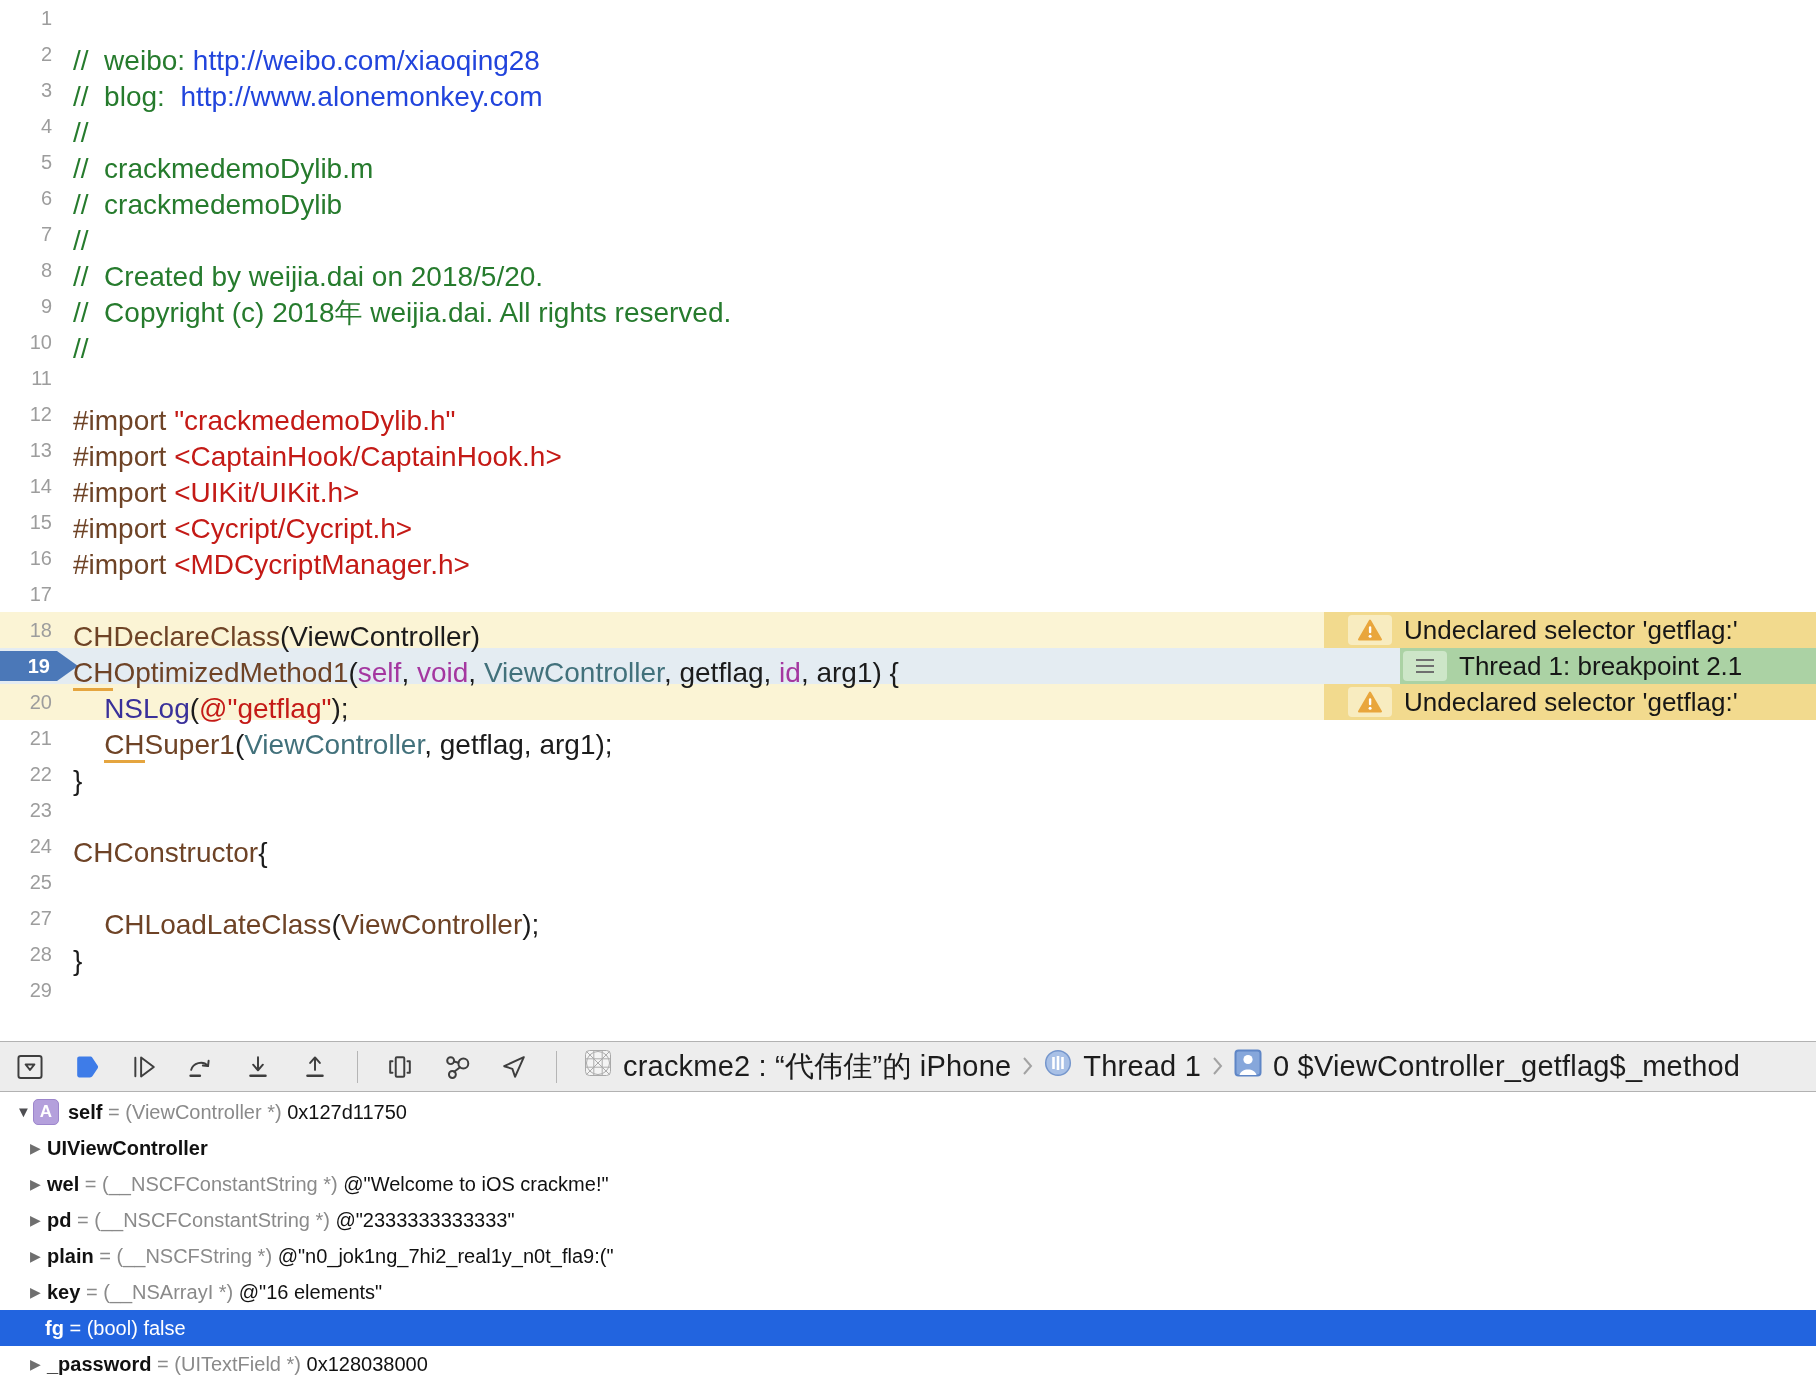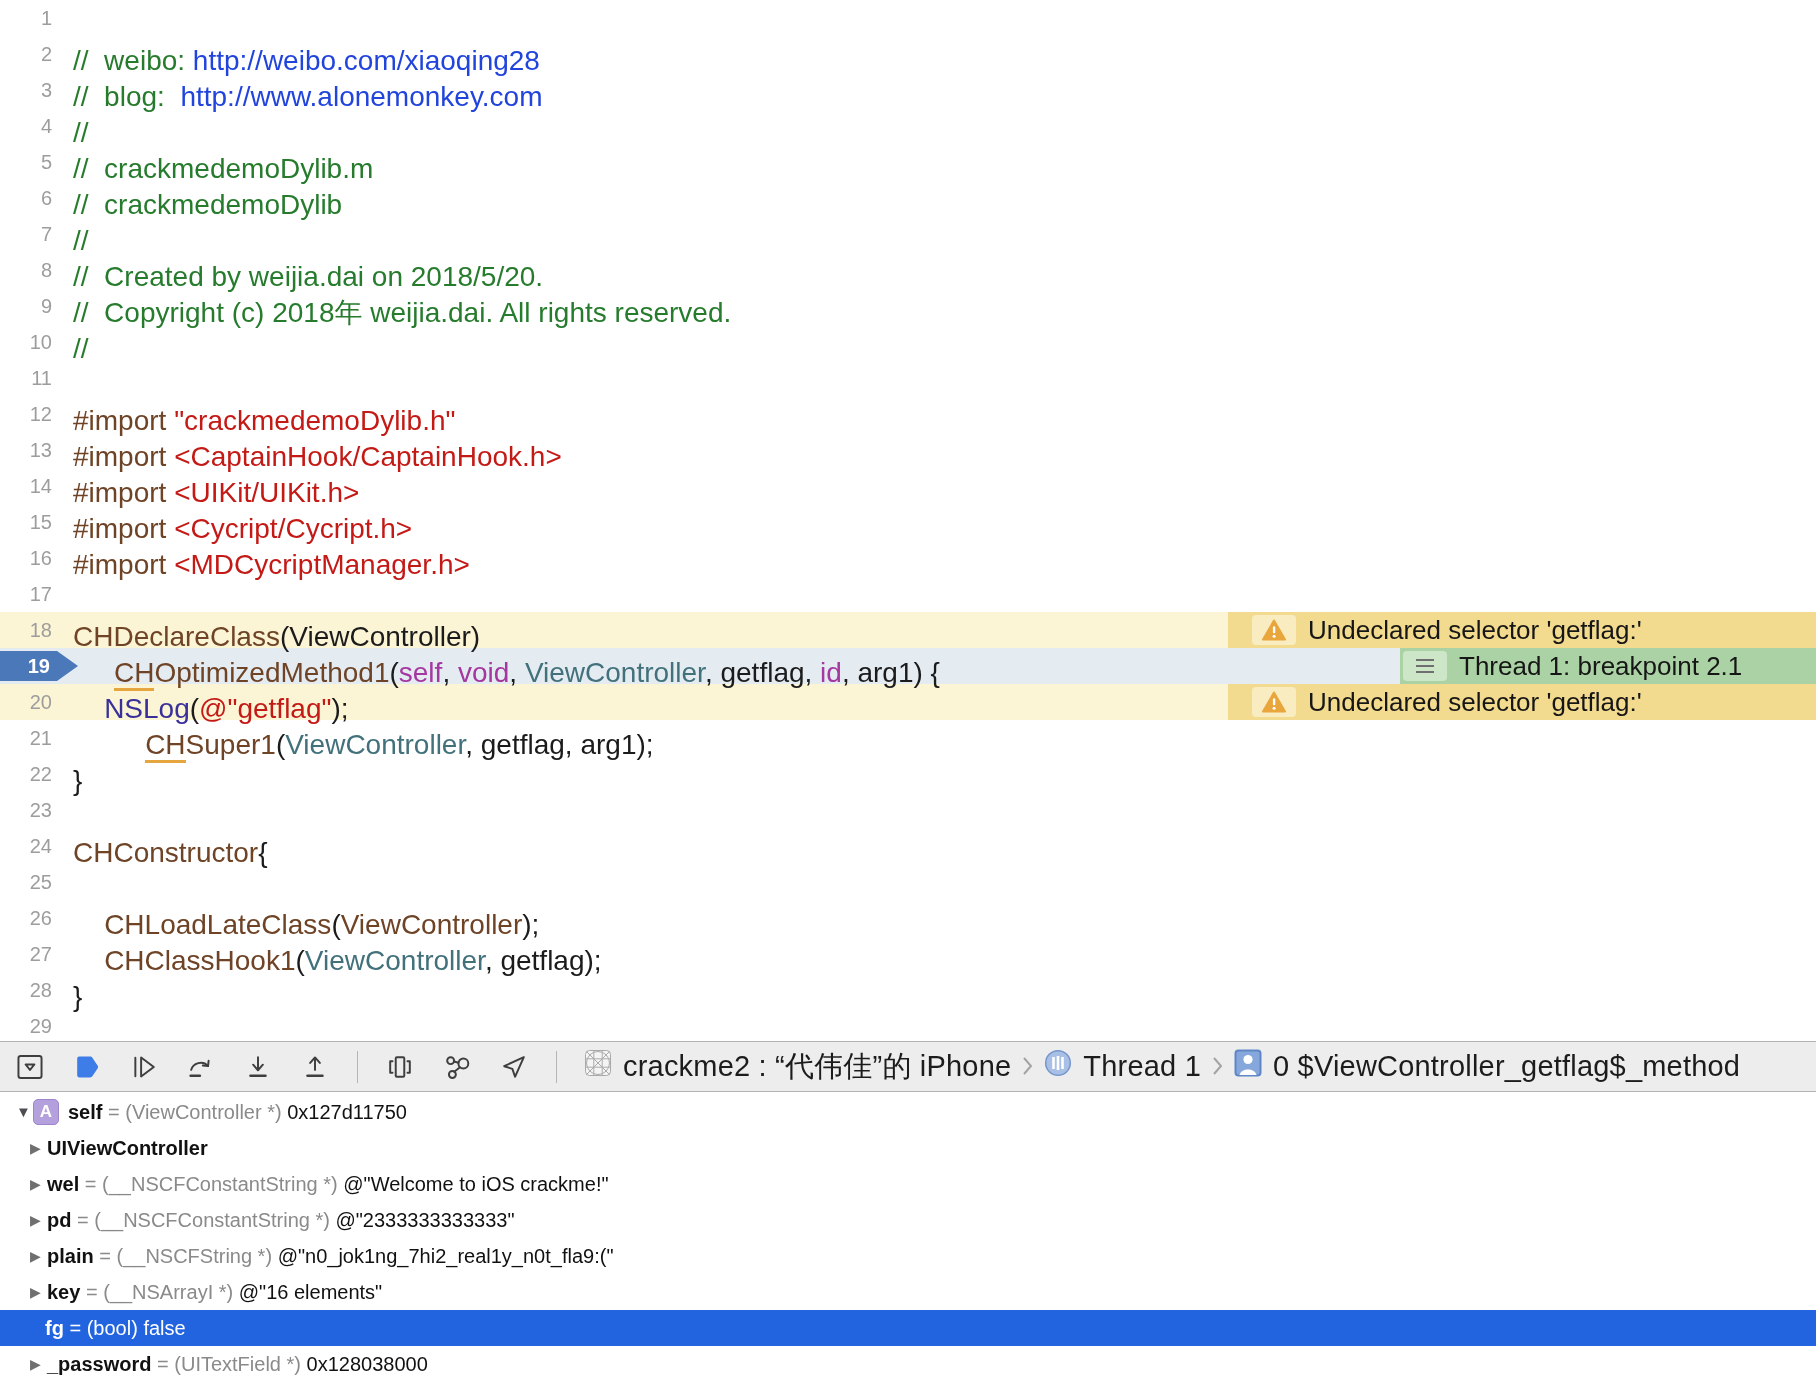--- a/index.html
+++ b/index.html
@@ -3,36 +3,36 @@
 <meta charset="utf-8">
 <style>
   * { margin:0; padding:0; box-sizing:border-box; }
   body { background:#fff; }
   .screen { width:1816px; height:1394px; background:#fff; overflow:hidden; position:relative;
             font-family:"Liberation Sans", sans-serif; }
 
   
   .editor { height:1041px; overflow:hidden; background:#fff; position:relative; }
   .code-row { position:relative; height:36px; line-height:36px; display:flex; white-space:pre; }
-  .code-row.bg-warn { background:#FBF4D5;gap:41px; }
+  .code-row.bg-warn { background:#FBF4D5; }
   .code-row.bg-exec { background:#E4ECF2; }
   .gutter { position:relative; z-index:2; flex:0 0 52px; text-align:right;
             font-size:20px; color:#9D9D9D; }
   .gutter.bp { color:#fff; font-weight:600; padding-right:2px; }
   .bp-arrow { position:absolute; z-index:1; left:0; top:3px; width:78px; height:30px;
               background:#4B78B8; clip-path:polygon(0 0,57px 0,78px 15px,57px 30px,0 30px); }
   .line { position:relative; z-index:2; padding-left:21px; font-family:Liberation Sans, sans-serif;
           font-size:28px;margin-top:43px; }
   .c-com{color:#267B2D} .c-url{color:#2144DC} .c-pre{color:#6E4326} .c-str{color:#C41A16}
   .c-kw{color:#A437A0} .c-cls{color:#42717B} .c-fn{color:#39309A} .c-pl{color:#1B1B1B}
   .u-warn{ border-bottom:3px solid #E5A53F; }
 
   .badge { position:absolute; right:0; top:0; height:36px; display:flex; align-items:center;
            gap:12px; padding-left:3px; z-index:3; }
-  .badge.warning { width:588px; background:#F2DA8E;padding-left:24px; }
+  .badge.warning { width:492px; background:#F2DA8E;padding-left:24px; }
   .badge.breakpoint { width:416px; background:#ABD2A4;margin-left:27px; }
   .badge-iconbox { width:44px; height:30px; border-radius:4px; background:#F8ECC0;
                    display:flex; align-items:center; justify-content:center; flex:0 0 44px; }
   .badge-iconbox.green { background:#CDE6C8; }
   .badge-text { font-size:26px; color:#161616; white-space:nowrap; }
 
   
   .debug-toolbar { height:51px; background:#EDEDED; border-top:1px solid #B2B2B2;
                    border-bottom:1px solid #B2B2B2; display:flex; align-items:center;
                    gap:27px; padding-left:15px; }
@@ -99,21 +99,20 @@
         <div class="code-row bg-warn"><span class="gutter">20</span><span class="line"><span class="c-pl">    </span><span class="c-pre u-warn">CH</span><span class="c-pre">Super1</span><span class="c-pl">(</span><span class="c-cls">ViewController</span><span class="c-pl">, getflag, arg1);</span></span><span class="badge warning"><span class="badge-iconbox"><svg width="26" height="24" viewBox="0 0 26 24">
                 <path d="M13 2.5 L24 21.5 H2 Z" fill="#E9A63C" stroke="#E9A63C" stroke-width="2" stroke-linejoin="round"></path>
                 <rect x="11.9" y="8.2" width="2.4" height="7" rx="1.2" fill="#fff"></rect>
                 <circle cx="13.1" cy="18.2" r="1.5" fill="#fff"></circle>
               </svg></span><span class="badge-text">Undeclared selector 'getflag:'</span></span></div>
         <div class="code-row"><span class="gutter">21</span><span class="line"><span class="c-pl">}</span></span></div>
         <div class="code-row"><span class="gutter">22</span><span class="line"></span></div>
         <div class="code-row"><span class="gutter">23</span><span class="line"><span class="c-pre">CHConstructor</span><span class="c-pl">{</span></span></div>
         <div class="code-row"><span class="gutter">24</span><span class="line"></span></div>
         <div class="code-row"><span class="gutter">25</span><span class="line"><span class="c-pl">    </span><span class="c-pre">CHLoadLateClass</span><span class="c-pl">(</span><span class="c-pre">ViewController</span><span class="c-pl">);</span></span></div>
-        <div class="code-row"><span class="gutter">26</span><span class="line"><span class="c-pl">    </span><span class="c-pre">CHClassHook1</span><span class="c-pl">(</span><span class="c-cls">ViewController</span><span class="c-pl">, getflag);</span></span></div>
         <div class="code-row"><span class="gutter">27</span><span class="line"><span class="c-pl">}</span></span></div>
         <div class="code-row"><span class="gutter">28</span><span class="line"></span></div>
         <div class="code-row"><span class="gutter">29</span><span class="line"></span></div>
       </div>
   </div>
 
   <div class="debug-toolbar">
     <button class="tbtn">
       <svg width="30" height="30" viewBox="0 0 26 26" fill="none" stroke="#3E3E3E" stroke-width="1.7" stroke-linejoin="round" stroke-linecap="round">
         <rect x="3" y="3.5" width="20" height="19" rx="2"></rect>

